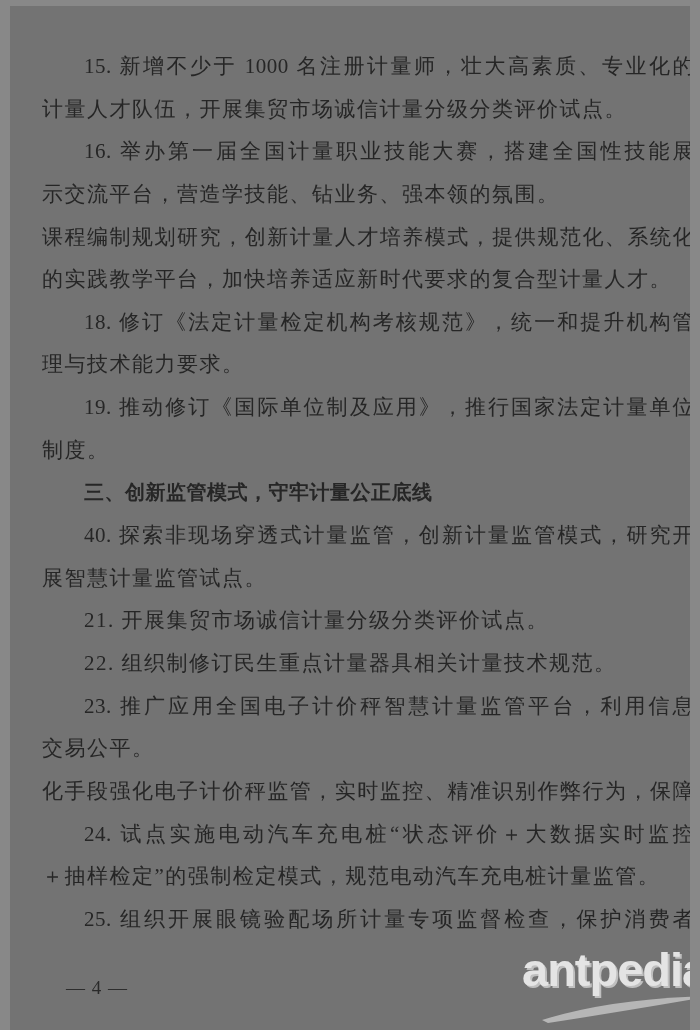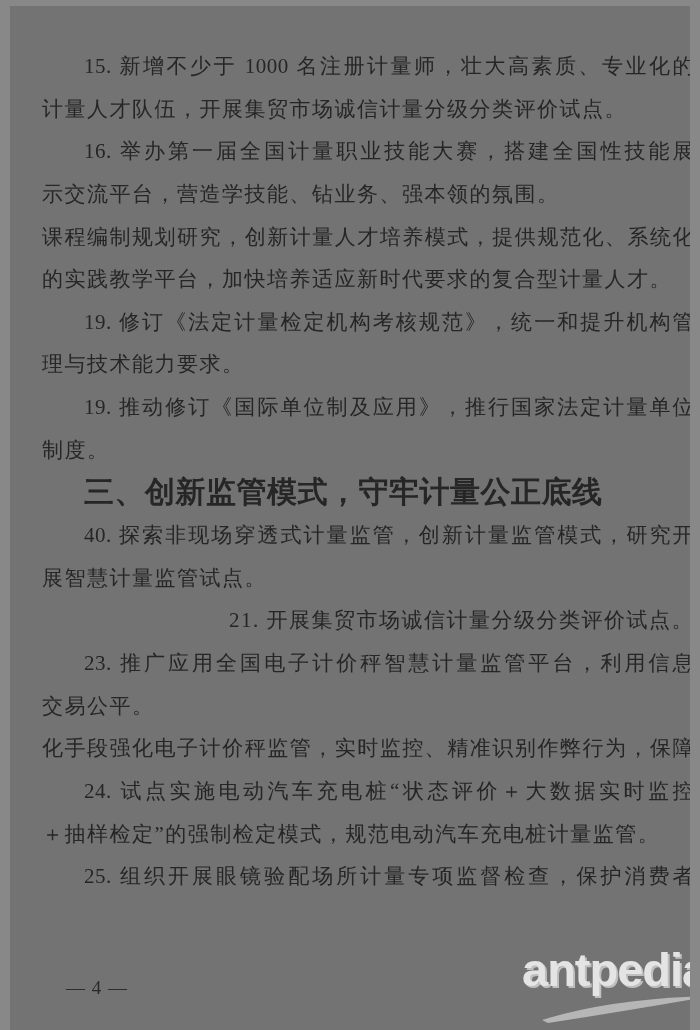--- a/index.html
+++ b/index.html
@@ -12,24 +12,24 @@
     position:absolute;left:32px;top:39px;width:652px;z-index:2;
   }
   .line{
     height:42.65px;line-height:42.65px;font-size:21px;
     letter-spacing:1.5px;white-space:nowrap;
   }
   .line.justify{
     white-space:normal;text-align:justify;text-align-last:justify;
     letter-spacing:0.5px;overflow:hidden;
   }
-  .line.indent{text-indent:42px;text-align:right;}
+  .line.indent{text-indent:42px;}
   .line.heading{
     font-family:"Liberation Sans","DejaVu Sans",sans-serif;
-    font-weight:700;font-size:30px;letter-spacing:0.5px;
+    font-weight:700;font-size:20px;letter-spacing:0.5px;
     white-space:nowrap;text-align:left;text-align-last:left;
   }
   .page-number{
     position:absolute;left:56px;top:971px;font-size:19px;
     letter-spacing:1px;color:#2a2a2a;z-index:2;
   }
   .watermark{
     position:absolute;left:512px;top:940px;width:200px;height:80px;
     z-index:1;pointer-events:none;
   }
@@ -46,28 +46,29 @@
 
 <div class="page">
 
   <div class="doc-body">
       <div class="line indent justify">15. 新增不少于 1000 名注册计量师，壮大高素质、专业化的</div>
       <div class="line">计量人才队伍，开展集贸市场诚信计量分级分类评价试点。</div>
       <div class="line indent justify">16. 举办第一届全国计量职业技能大赛，搭建全国性技能展</div>
       <div class="line">示交流平台，营造学技能、钻业务、强本领的氛围。</div>
       <div class="line justify">课程编制规划研究，创新计量人才培养模式，提供规范化、系统化</div>
       <div class="line">的实践教学平台，加快培养适应新时代要求的复合型计量人才。</div>
-      <div class="line indent justify">19. 修订《法定计量检定机构考核规范》，统一和提升机构管</div>
+      <div class="line indent justify">18. 修订《法定计量检定机构考核规范》，统一和提升机构管</div>
       <div class="line">理与技术能力要求。</div>
       <div class="line indent justify">19. 推动修订《国际单位制及应用》，推行国家法定计量单位</div>
       <div class="line">制度。</div>
       <div class="line indent heading">三、创新监管模式，守牢计量公正底线</div>
       <div class="line indent justify">40. 探索非现场穿透式计量监管，创新计量监管模式，研究开</div>
       <div class="line">展智慧计量监管试点。</div>
       <div class="line indent">21. 开展集贸市场诚信计量分级分类评价试点。</div>
+      <div class="line indent">22. 组织制修订民生重点计量器具相关计量技术规范。</div>
       <div class="line indent justify">23. 推广应用全国电子计价秤智慧计量监管平台，利用信息</div>
       <div class="line">交易公平。</div>
       <div class="line justify">化手段强化电子计价秤监管，实时监控、精准识别作弊行为，保障</div>
       <div class="line indent justify">24. 试点实施电动汽车充电桩“状态评价＋大数据实时监控</div>
       <div class="line">＋抽样检定”的强制检定模式，规范电动汽车充电桩计量监管。</div>
       <div class="line indent justify">25. 组织开展眼镜验配场所计量专项监督检查，保护消费者</div>
     </div>
 
   <div class="page-number">— 4 —</div>
 

